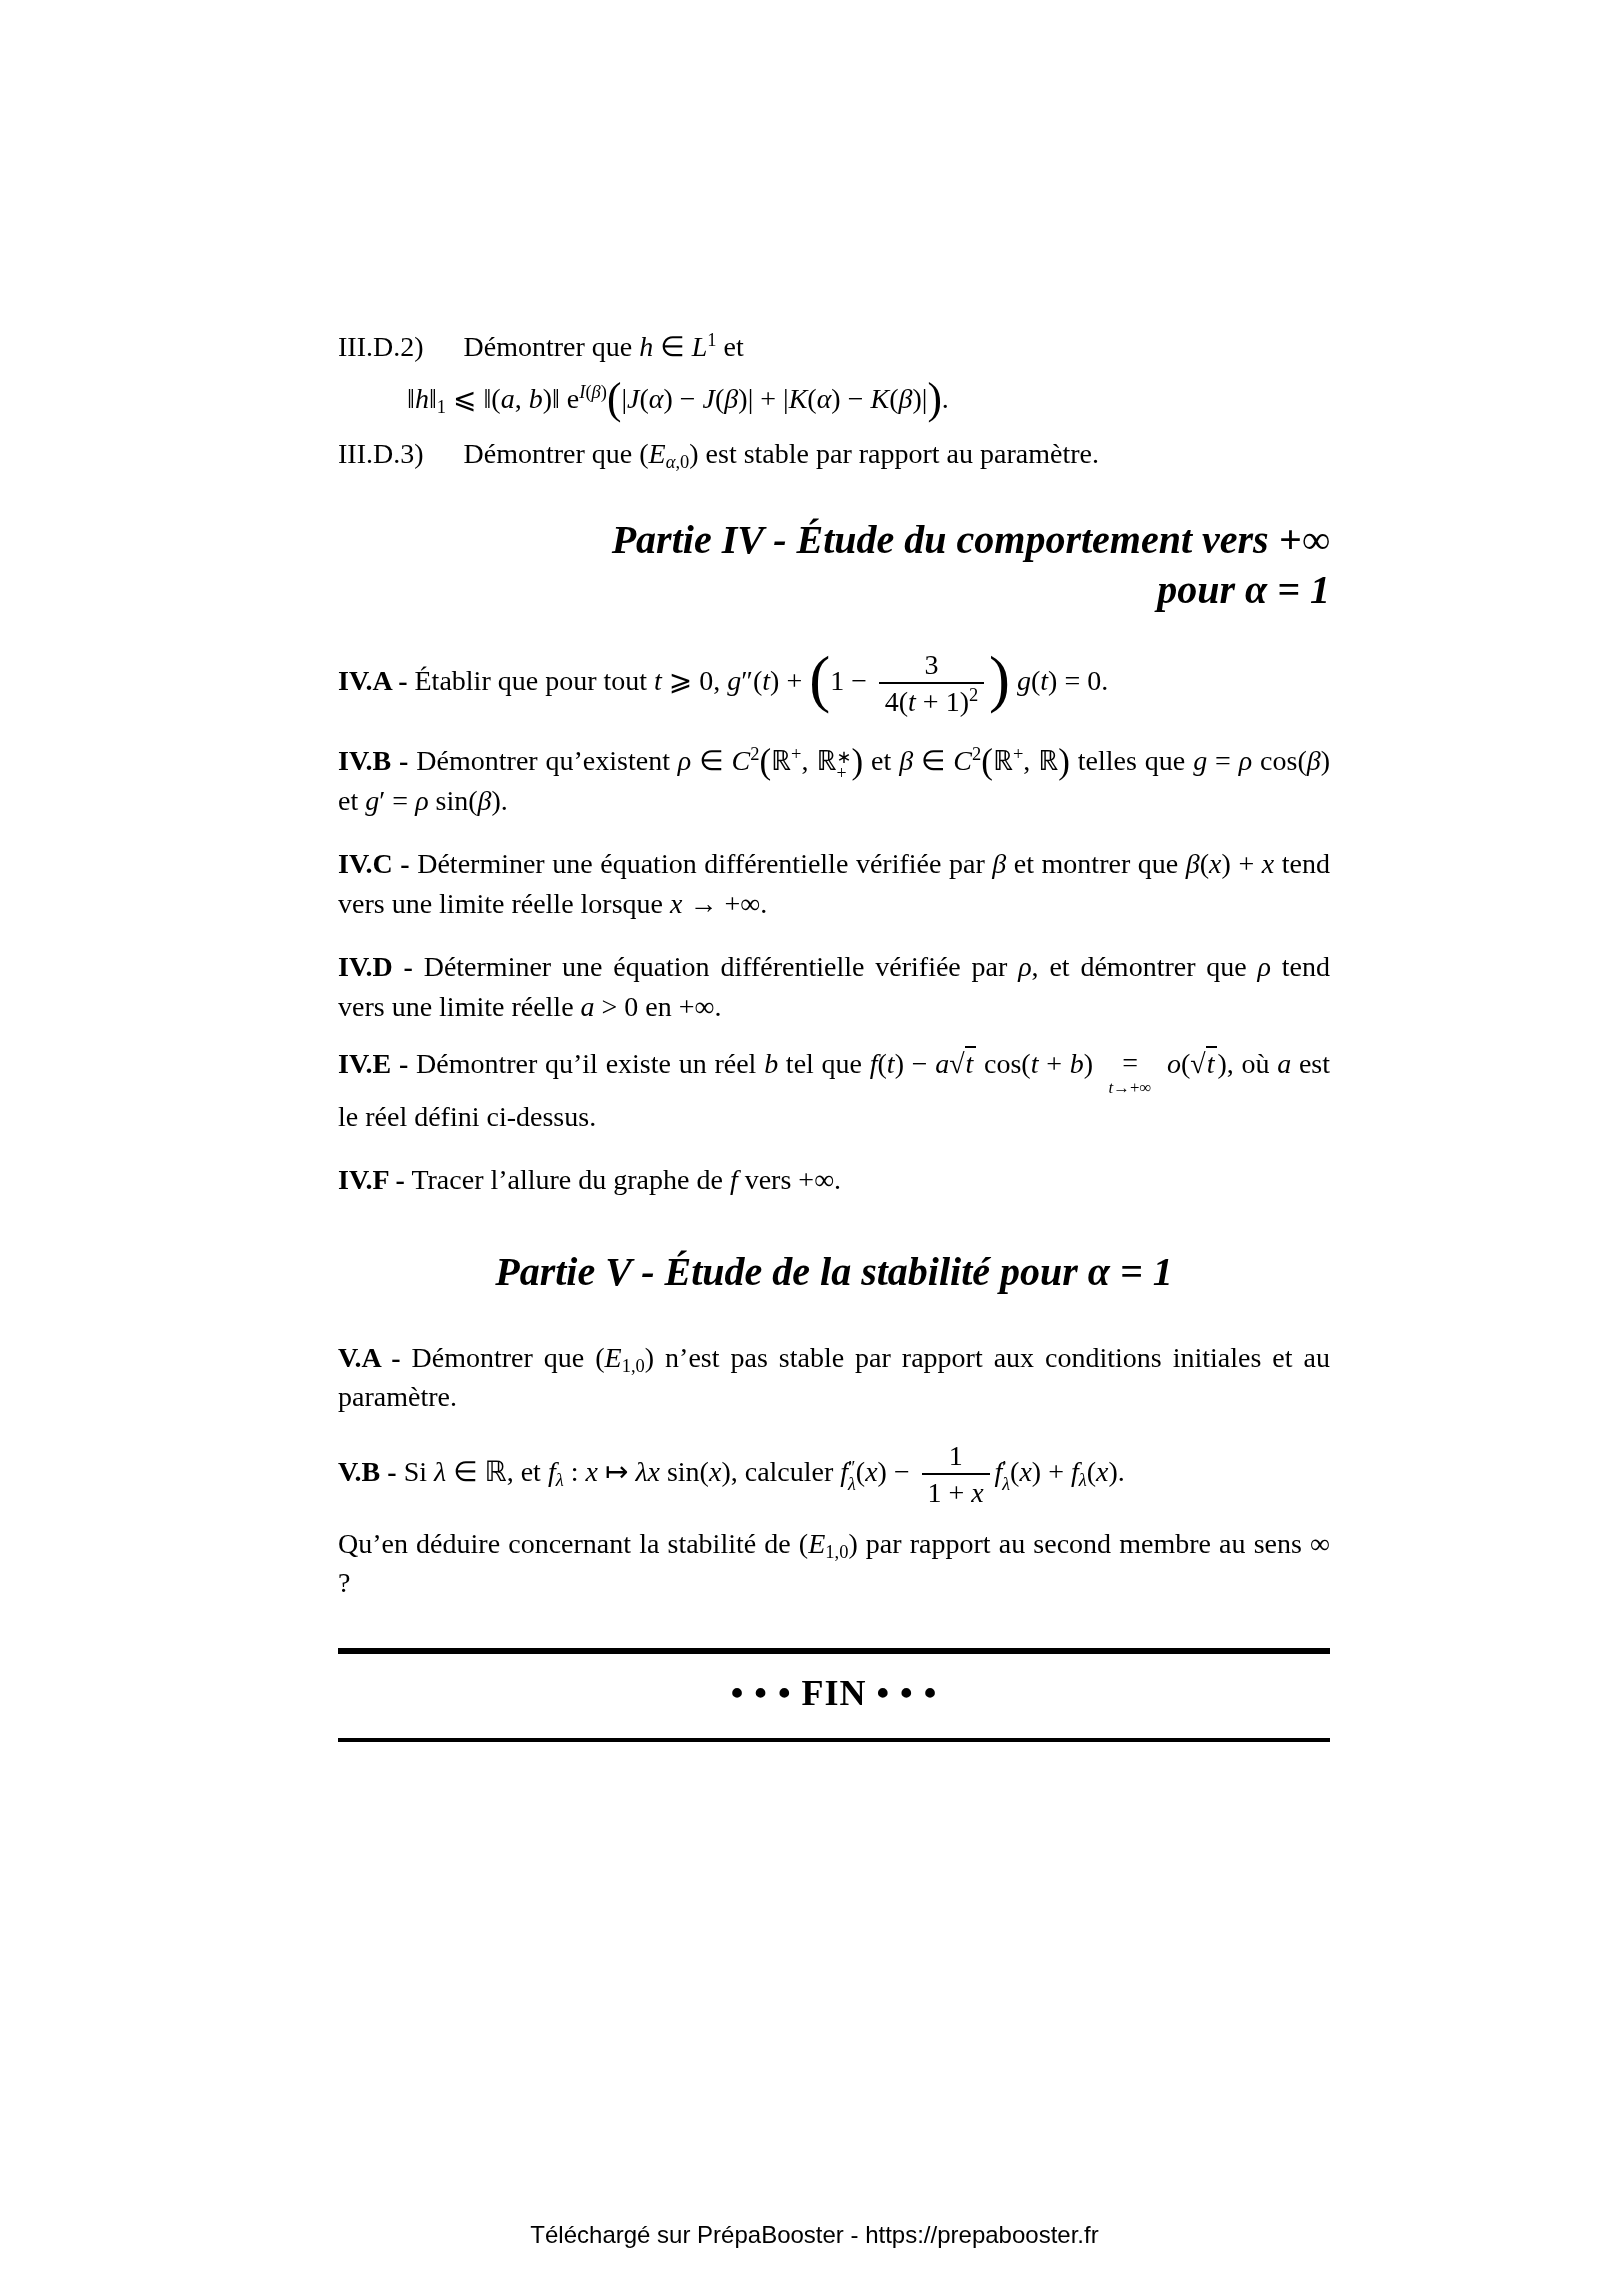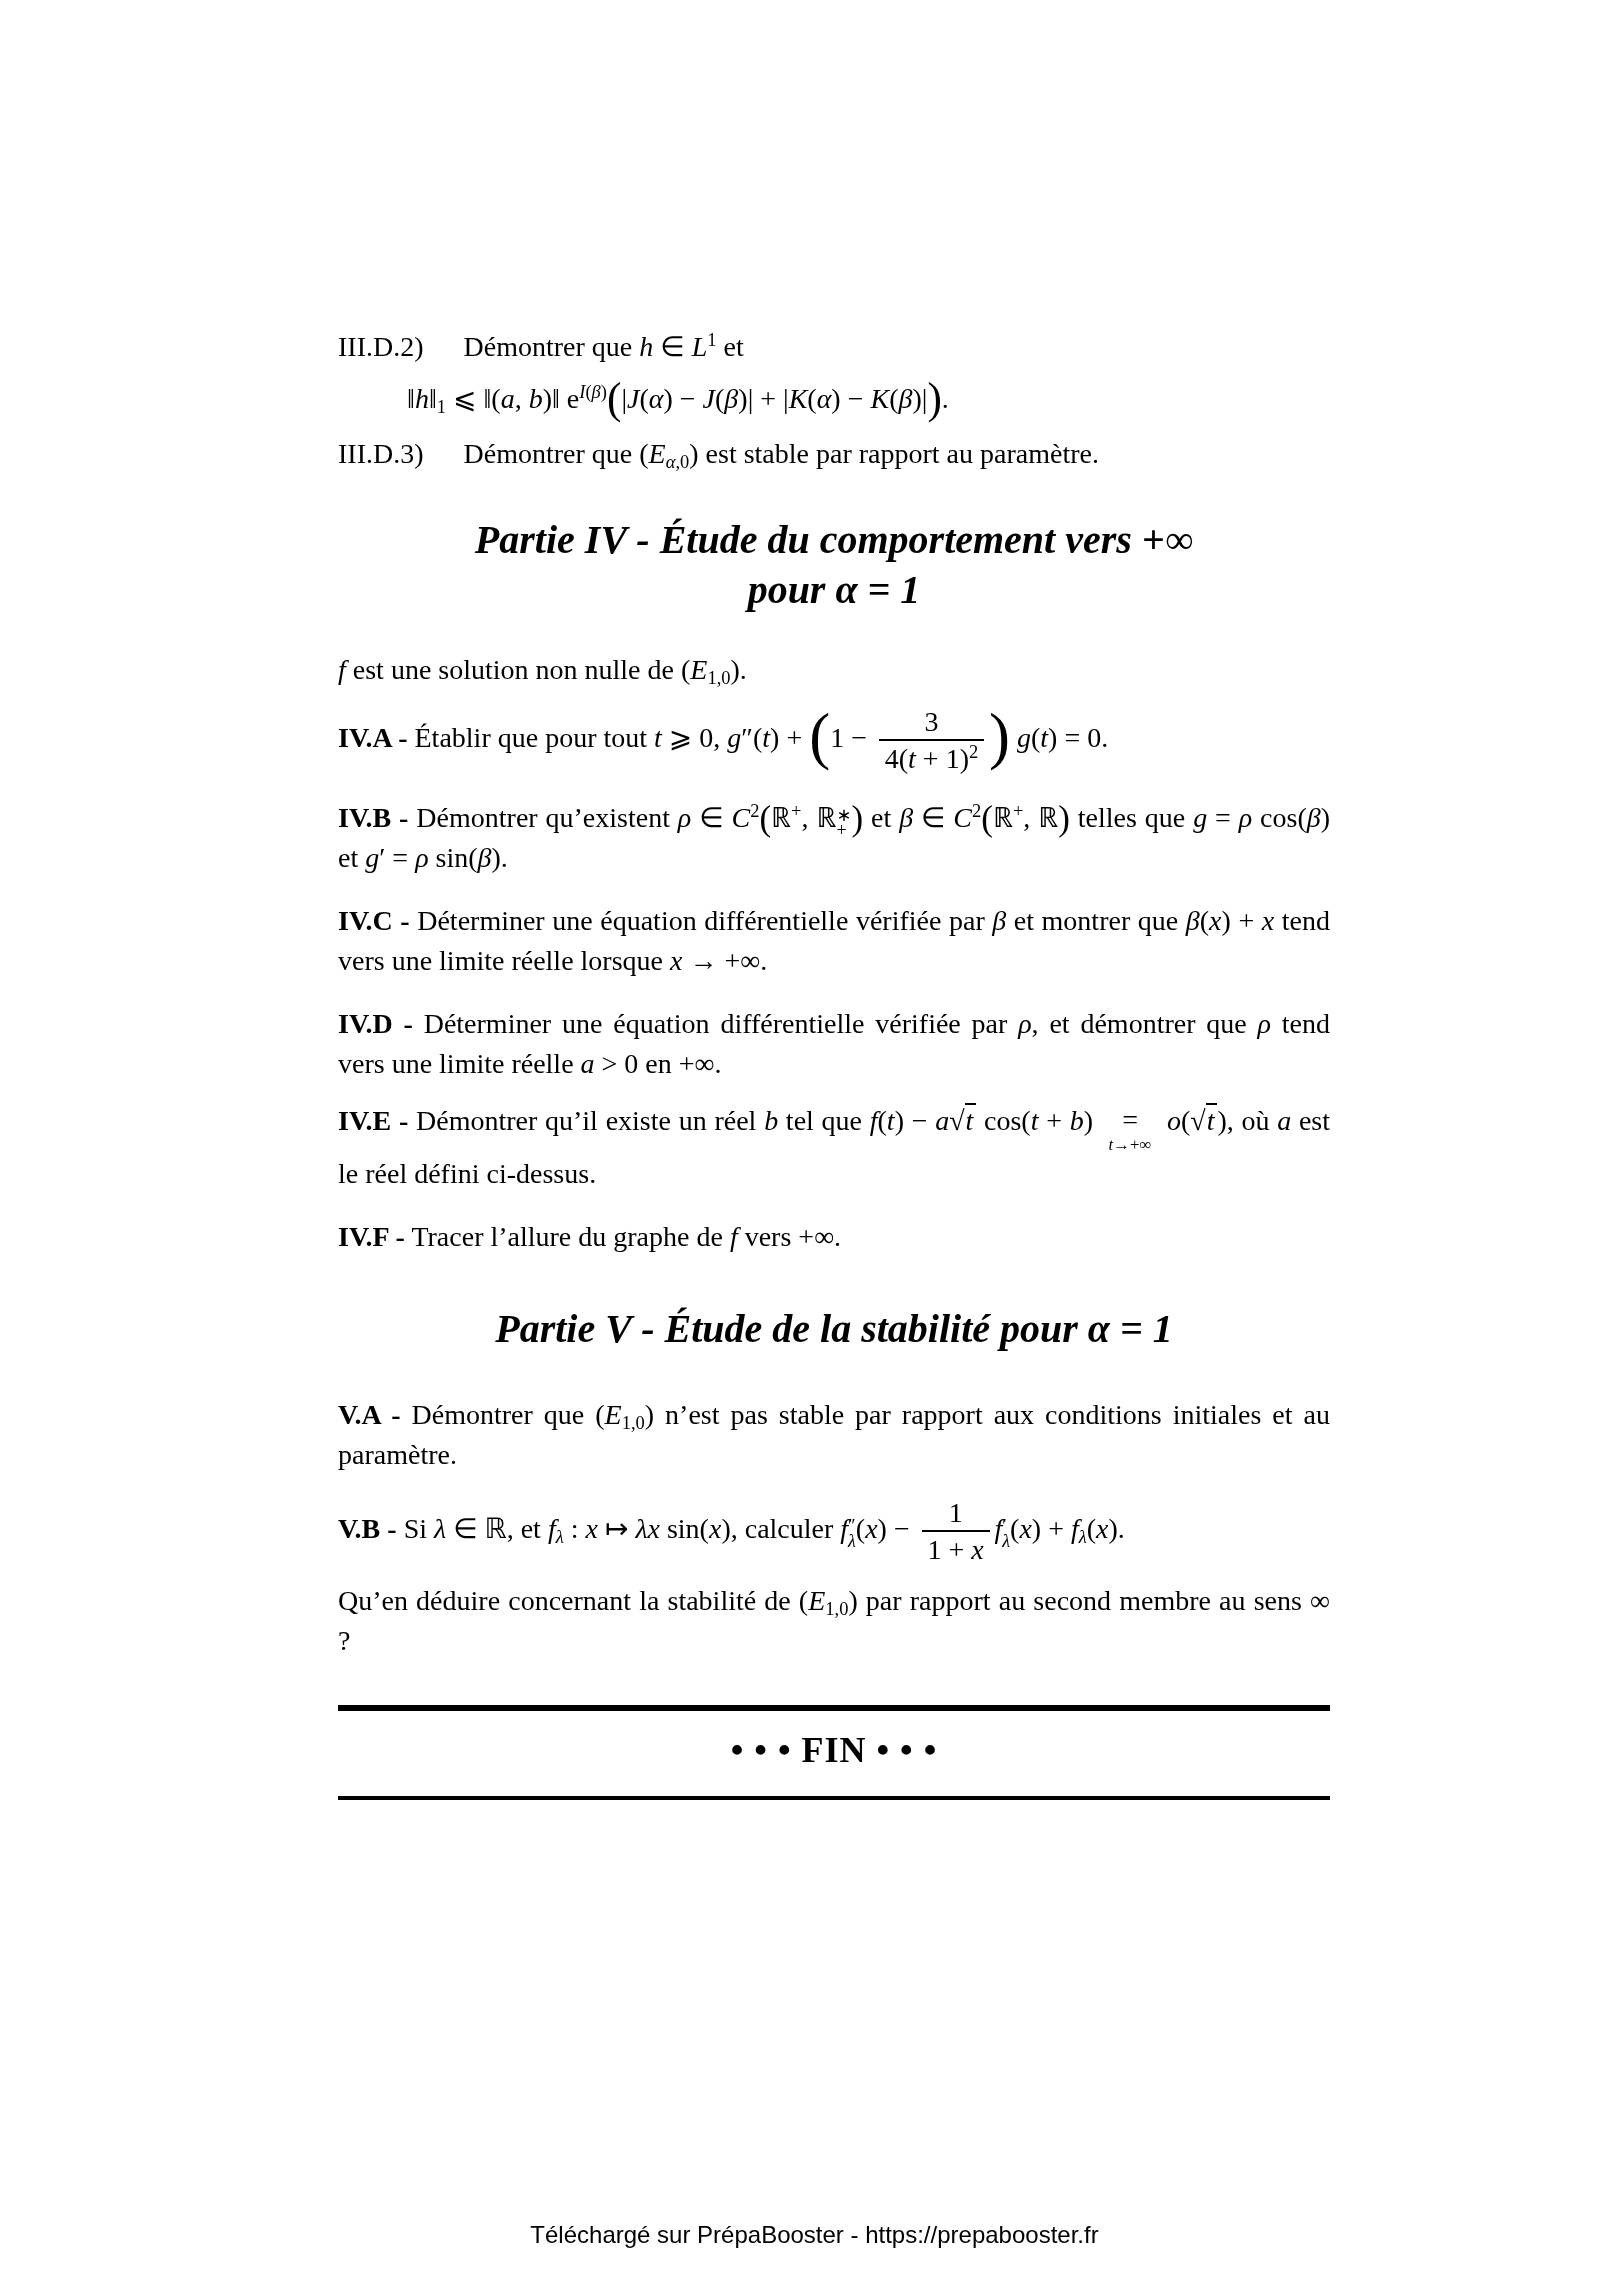--- a/index.html
+++ b/index.html
@@ -14,21 +14,21 @@
   }
   p{margin:0;}
   .qhang{white-space:nowrap;}
   .qnum{margin-right:33px;}
   .dformula{margin:11.8px 0 0 69px;white-space:nowrap;}
   .q3{margin-top:15.7px;}
   .ptitle{
     text-align:center;font-weight:bold;font-style:italic;
     font-size:40px;line-height:1.25;
   }
-  .ptitle4{margin:41px 0 35px;}
+  .ptitle4{margin:41px 0 35px;text-align:right;}
   .ptitle5{margin:47px 0 41px;}
   .tline{display:block;}
   .para{text-align:justify;}
   .intro2{margin-top:9.8px;}
   .q{margin-top:17.6px;}
   .qsp{margin-top:23.5px;}
   .outro{margin-top:15.7px;}
   b.qlab{font-weight:bold;}
   sup{font-size:0.66em;vertical-align:0.55em;line-height:0;}
   sub{font-size:0.66em;vertical-align:-0.28em;line-height:0;}
@@ -78,21 +78,20 @@
   <p class="qhang q3">
     <span class="qnum">III.D.3)</span>
     <span>Démontrer que (<i>E</i><sub><i>α</i>,0</sub>) est stable par rapport au paramètre.</span>
   </p>
 
   <h2 class="ptitle ptitle4">
     <span class="tline">Partie IV - Étude du comportement vers +∞</span>
     <span class="tline">pour α = 1</span>
   </h2>
 
-  <p class="para"><i>f</i> est une solution non nulle de (<i>E</i><sub>1,0</sub>).</p>
 
   <p class="para q">
     <b class="qlab">IV.A -</b>
     <span>Établir que pour tout <i>t</i> ⩾ 0, <i>g</i>″(<i>t</i>) + <span class="bp3">(</span>1 − <span class="frac"><span class="num">3</span><span class="den">4(<i>t</i> + 1)<sup>2</sup></span></span><span class="bp3">)</span> <i>g</i>(<i>t</i>) = 0.</span>
   </p>
 
   <p class="para qsp">
     <b class="qlab">IV.B -</b>
     <span>Démontrer qu’existent <i>ρ</i> ∈ <i class="cal">C</i><sup>2</sup><span class="bp1">(</span>ℝ<sup>+</sup>, ℝ<span class="vss"><span>∗</span><span>+</span></span><span class="bp1">)</span> et <i>β</i> ∈ <i class="cal">C</i><sup>2</sup><span class="bp1">(</span>ℝ<sup>+</sup>, ℝ<span class="bp1">)</span> telles que <i>g</i> = <i>ρ</i> cos(<i>β</i>) et <i>g</i>′ = <i>ρ</i> sin(<i>β</i>).</span>
   </p>

